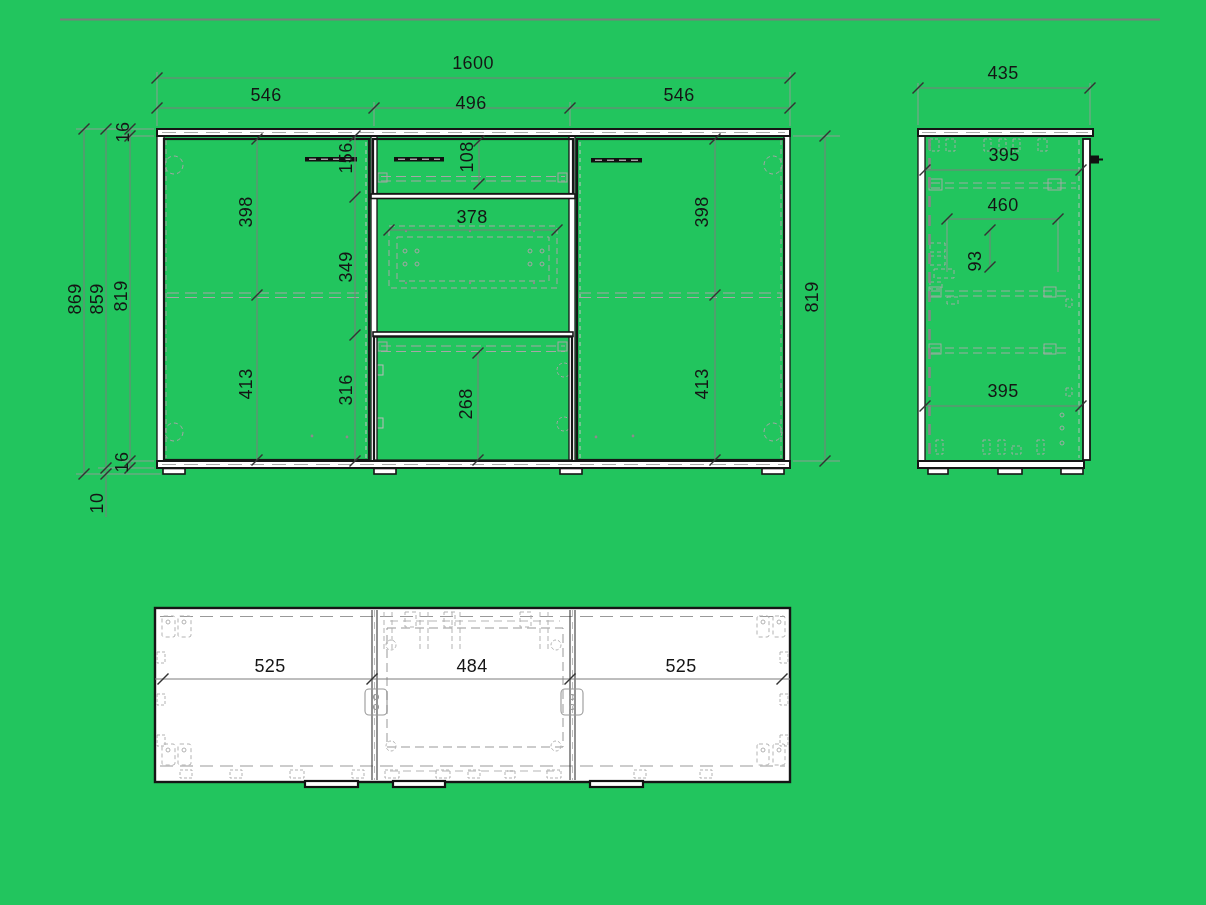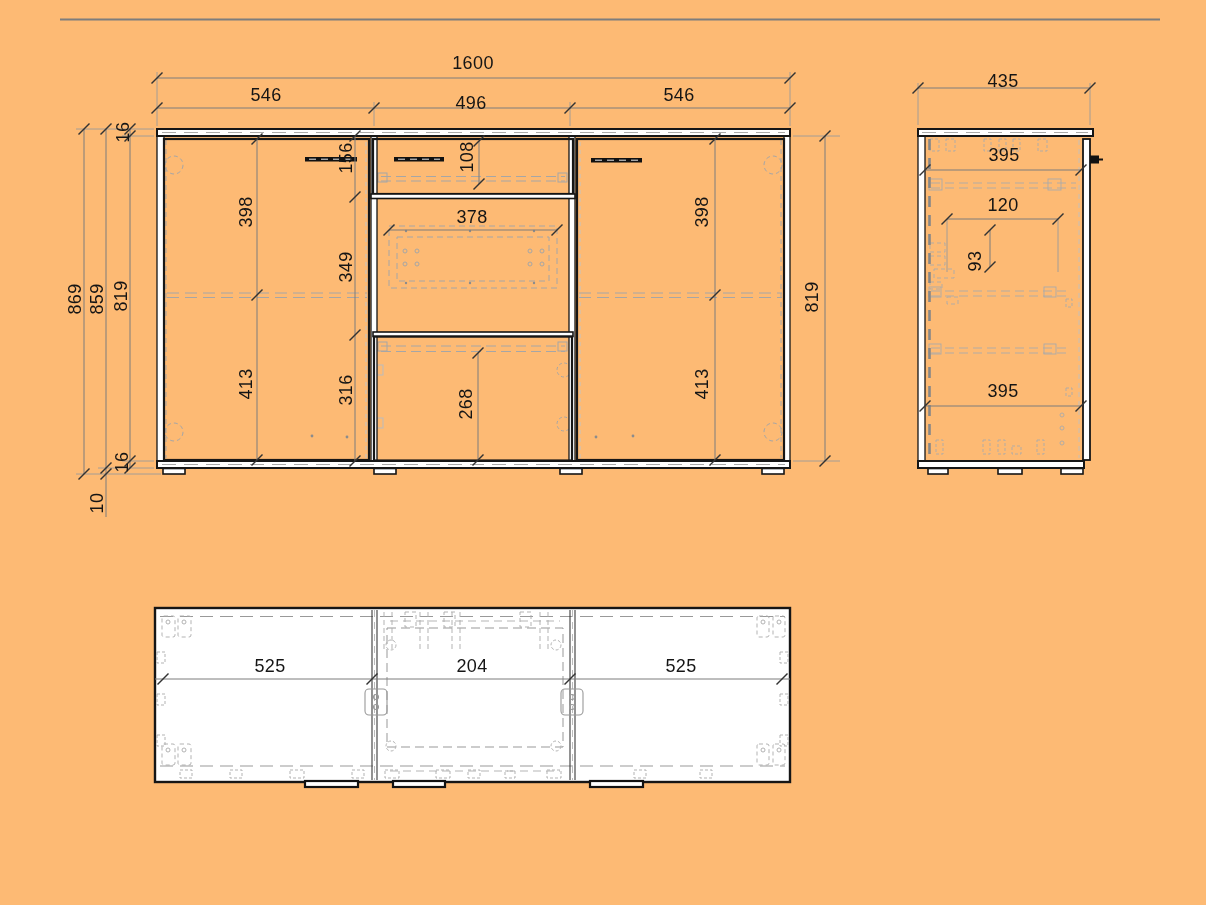--- a/index.html
+++ b/index.html
@@ -1,16 +1,16 @@
 <!DOCTYPE html>
 <html><head>
 <meta charset="utf-8">
 <style>
   html,body{margin:0;padding:0;background:#ffffff;}
-  .canvas{position:relative;width:1206px;height:905px;background:#fdba74;overflow:hidden;
+  .canvas{position:relative;width:1206px;height:905px;background:#22c55e;overflow:hidden;
           font-family:"Liberation Sans",sans-serif;}
   .canvas svg{position:absolute;left:0;top:0;}
   .dim{position:absolute;transform:translate(-50%,-50%);font-size:18px;color:#151515;
        white-space:nowrap;letter-spacing:.4px;line-height:1;}
   .dim.rot{transform:translate(-50%,-50%) rotate(-90deg);}
 </style>
 </head>
 <body>
 
 <div class="canvas">
@@ -376,23 +376,23 @@
 <span class="dim rot" style="left:246px;top:384px">413</span>
 <span class="dim rot" style="left:702px;top:212px">398</span>
 <span class="dim rot" style="left:702px;top:384px">413</span>
 <span class="dim rot" style="left:346px;top:158px">156</span>
 <span class="dim rot" style="left:346px;top:267px">349</span>
 <span class="dim rot" style="left:346px;top:390px">316</span>
 <span class="dim rot" style="left:467px;top:157px">108</span>
 <span class="dim" style="left:472px;top:217px">378</span>
 <span class="dim rot" style="left:466px;top:404px">268</span>
 
-<span class="dim" style="left:1003px;top:81px">435</span>
+<span class="dim" style="left:1003px;top:73px">435</span>
 <span class="dim" style="left:1004px;top:155px">395</span>
-<span class="dim" style="left:1003px;top:205px">120</span>
+<span class="dim" style="left:1003px;top:205px">460</span>
 <span class="dim rot" style="left:975px;top:261px">93</span>
 <span class="dim" style="left:1003px;top:391px">395</span>
 
 <span class="dim" style="left:270px;top:666px">525</span>
-<span class="dim" style="left:472px;top:666px">204</span>
+<span class="dim" style="left:472px;top:666px">484</span>
 <span class="dim" style="left:681px;top:666px">525</span>
 
 </div>
 
 </body></html>

